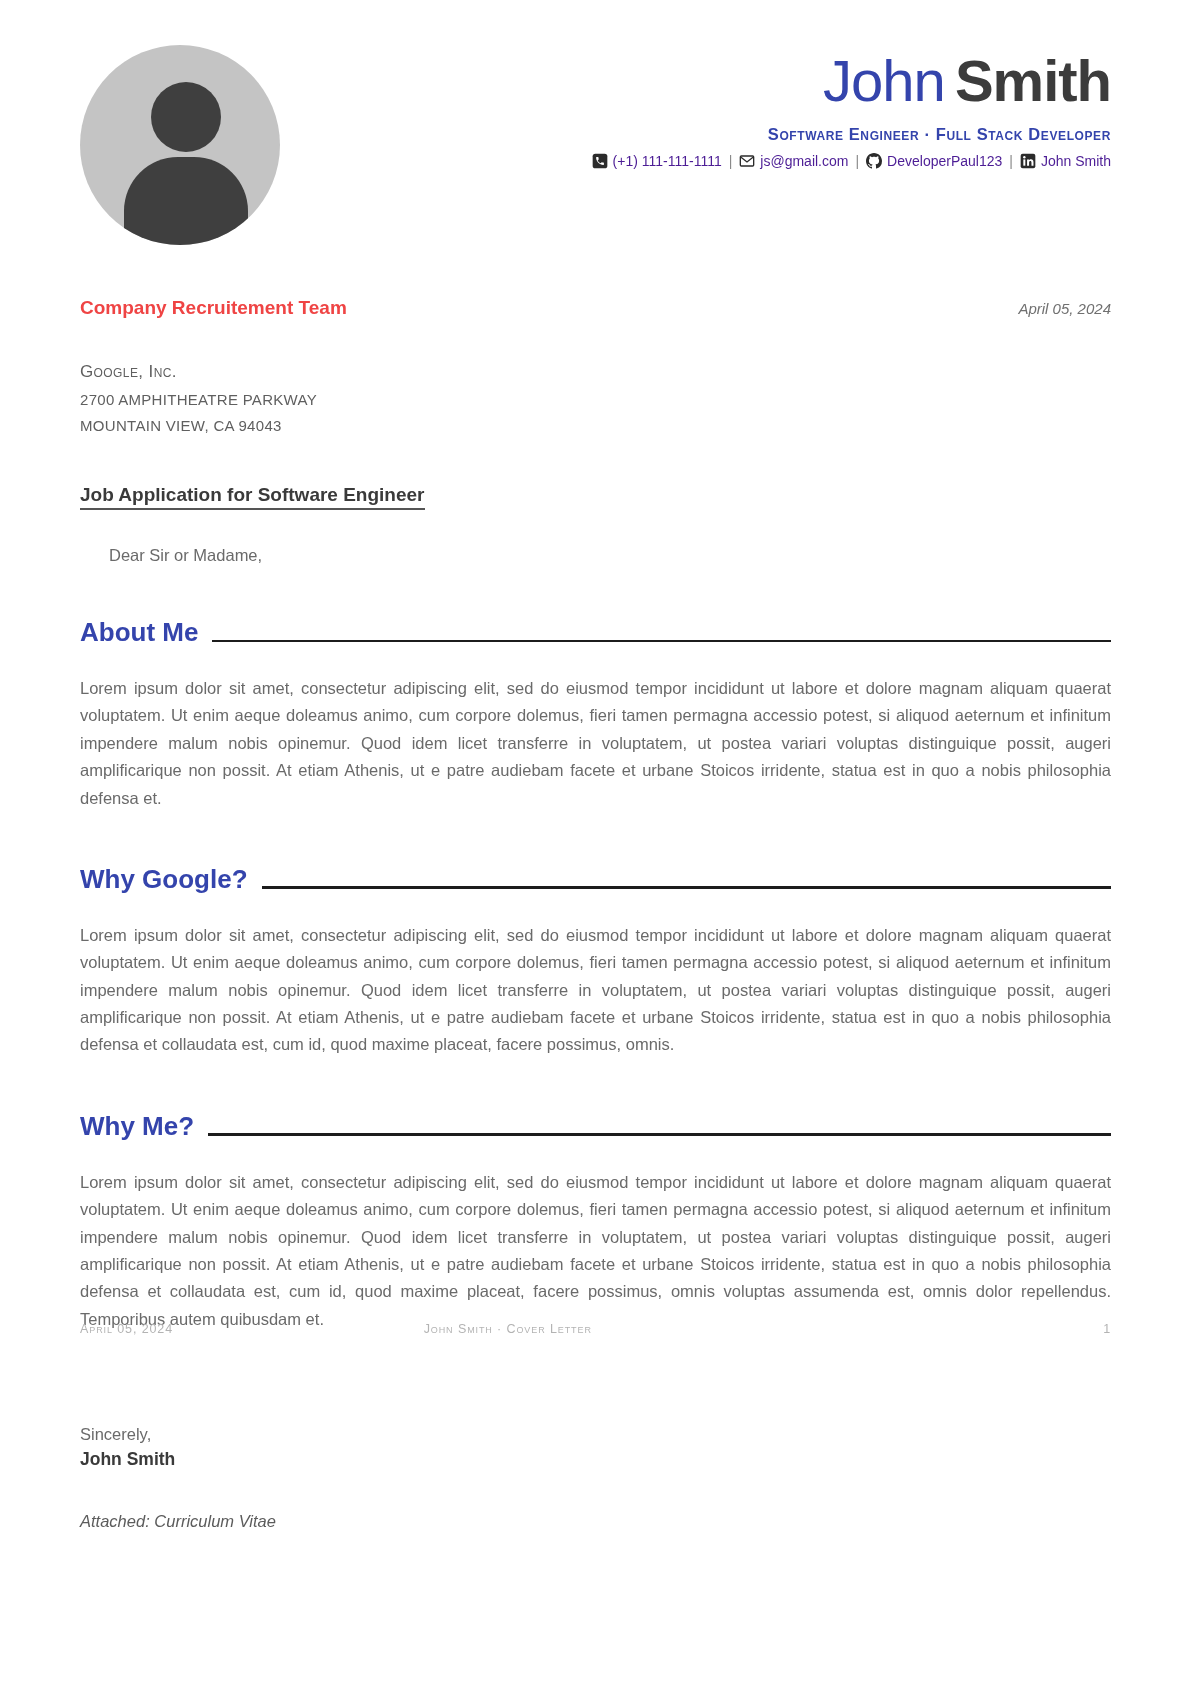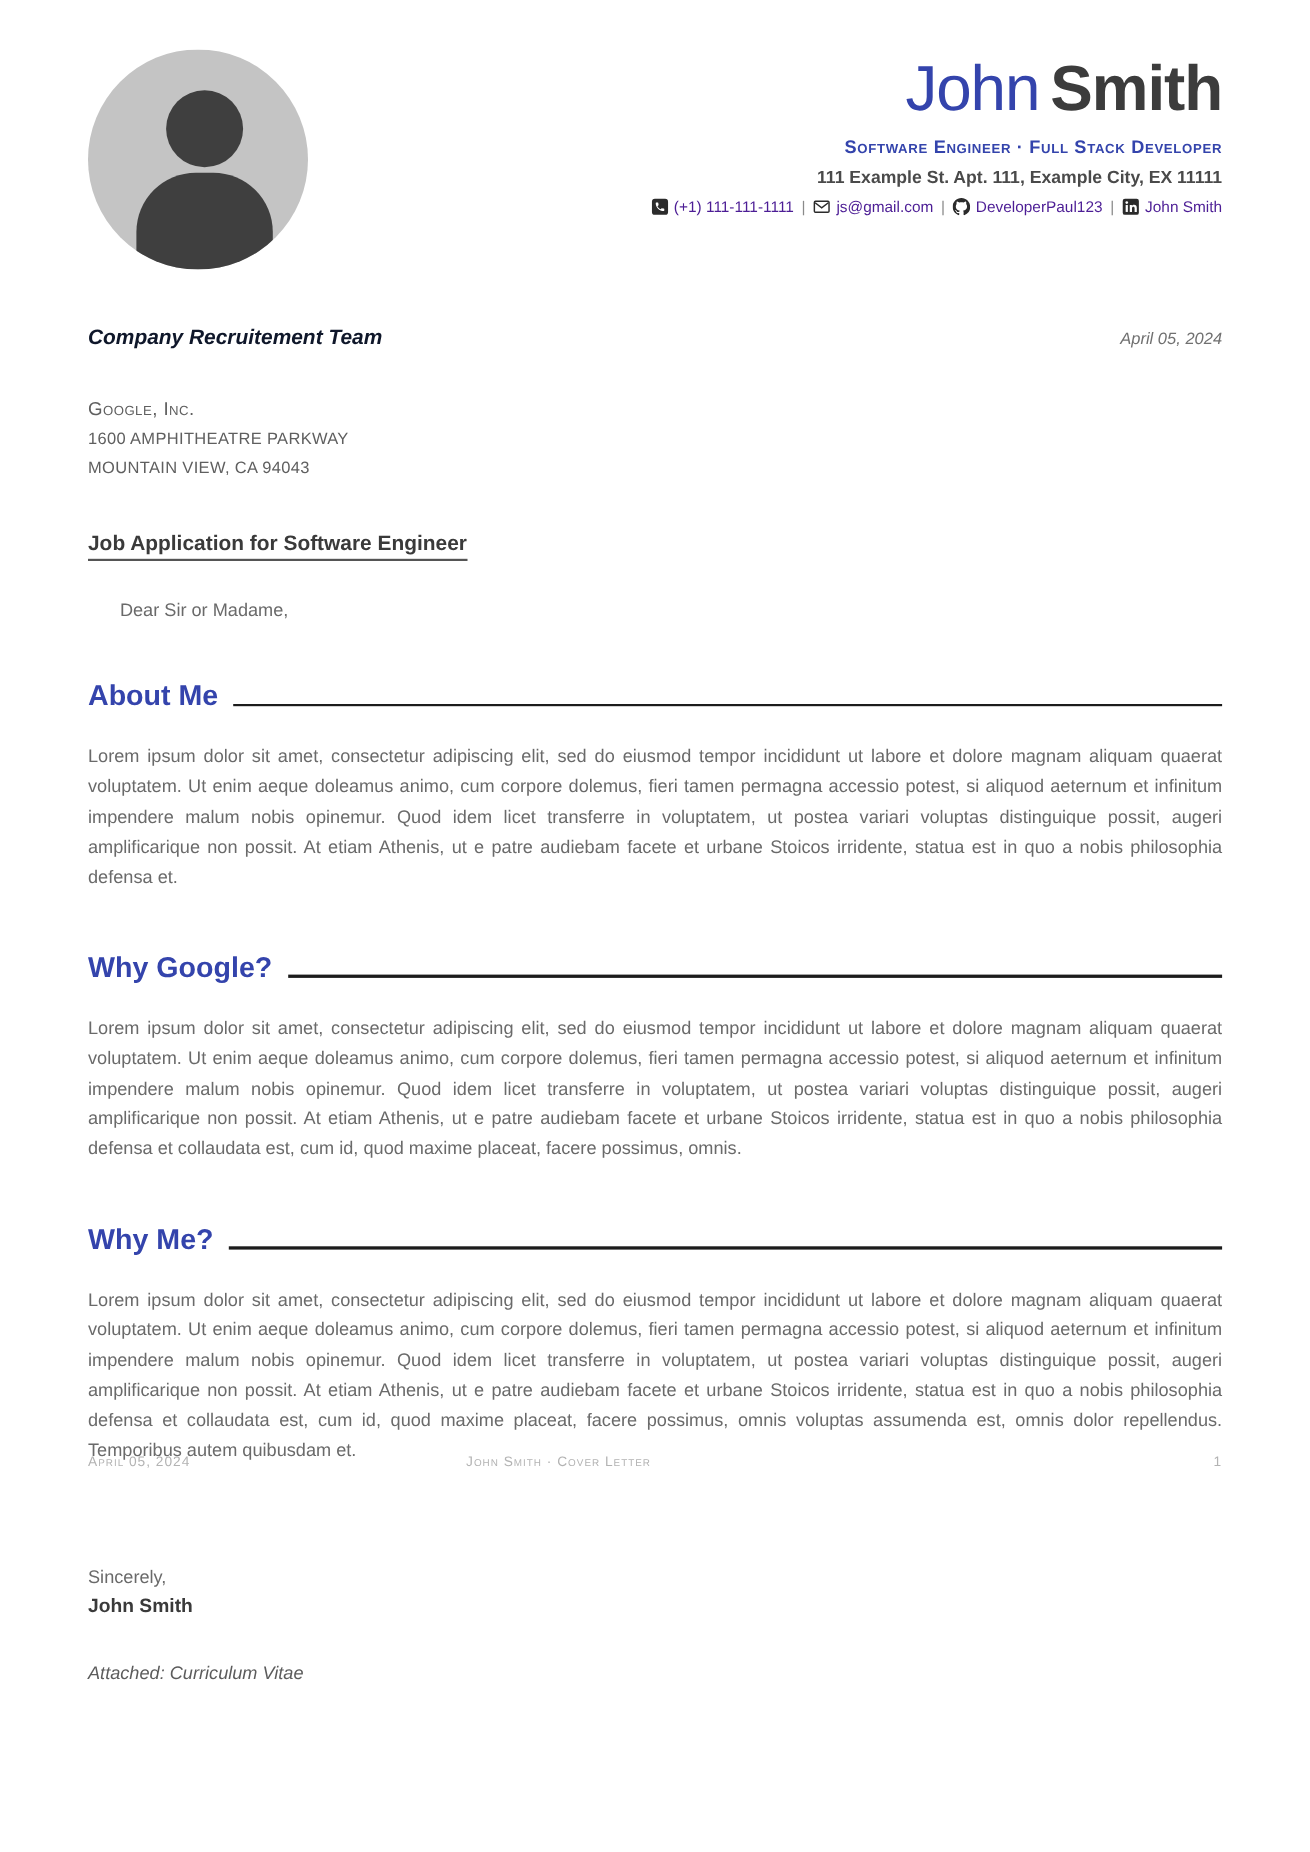--- a/index.html
+++ b/index.html
@@ -30,21 +30,21 @@
     font-variant:small-caps;letter-spacing:0.6px;}
   .addr{margin-top:9px;color:#4a4a4a;font-weight:700;font-size:16px;}
   .contact{margin-top:9px;color:#4a4a4a;font-size:14px;display:flex;justify-content:flex-end;
     align-items:center;gap:7px;}
   .contact .item{display:inline-flex;align-items:center;gap:5px;color:#4c1d95;text-decoration:none;}
   .contact .sep{color:#8a8a8a;}
   .cicon{width:16px;height:16px;color:#2b2b2b;display:inline-block;}
 
   
   .recip-row{display:flex;justify-content:space-between;align-items:baseline;margin-top:52px;}
-  .recip-team{font-size:19px;font-weight:700;color:#0f172a;font-style:italic;}
+  .recip-team{font-size:19px;font-weight:700;color:#ef4444;}
   .recip-date{font-size:15px;font-style:italic;color:#707070;}
   .company{margin-top:43px;font-size:17px;color:var(--muted);font-variant:small-caps;letter-spacing:0.4px;}
   .addr-line{margin-top:9px;font-size:15px;color:var(--muted);letter-spacing:0.3px;}
 
   
   .subject{margin-top:50px;}
   .subject span{display:inline-block;font-size:19px;font-weight:700;color:#3a3a3a;
     border-bottom:2px solid #555;padding-bottom:2px;}
   .greeting{margin-top:36px;font-size:16.5px;color:var(--body);margin-left:29px;}
 
@@ -84,21 +84,20 @@
           <rect x="22" y="56" width="62" height="70" rx="27"></rect>
         </g>
       </svg>
     </div>
 
     <div class="head-right">
       <div class="name">
         <span class="first">John</span><span class="last">Smith</span>
       </div>
       <div class="tagline">Software Engineer  ·  Full Stack Developer</div>
-      <div class="addr">111 Example St. Apt. 111, Example City, EX 11111</div>
 
       <div class="contact">
         <span class="item">
           <svg class="cicon" viewBox="0 0 24 24">
             <rect x="1" y="1" width="22" height="22" rx="4" fill="currentColor"></rect>
             <path transform="translate(4.2,4.2) scale(0.65)" fill="#ffffff" d="M6.62 10.79c1.44 2.83 3.76 5.14 6.59 6.59l2.2-2.2c.27-.27.67-.36 1.02-.24 1.12.37 2.33.57 3.57.57.55 0 1 .45 1 1V20c0 .55-.45 1-1 1-9.39 0-17-7.61-17-17 0-.55.45-1 1-1h3.5c.55 0 1 .45 1 1 0 1.25.2 2.45.57 3.57.11.35.03.74-.25 1.02l-2.2 2.2z"></path>
           </svg>
           <span>(+1) 111-111-1111</span>
         </span>
         <span class="sep">|</span>
@@ -128,21 +127,21 @@
         </span>
       </div>
     </div>
   </div>
 
   <div class="recip-row">
     <div class="recip-team">Company Recruitement Team</div>
     <div class="recip-date">April 05, 2024</div>
   </div>
   <div class="company">Google, Inc.</div>
-  <div class="addr-line">1600 AMPHITHEATRE PARKWAY</div>
+  <div class="addr-line">2700 AMPHITHEATRE PARKWAY</div>
   <div class="addr-line">MOUNTAIN VIEW, CA 94043</div>
 
   <div class="subject">
     <span>Job Application for Software Engineer</span>
   </div>
   <div class="greeting">Dear Sir or Madame,</div>
 
   <div>
     <div class="section-head">
       <span class="section-title">About Me</span>

